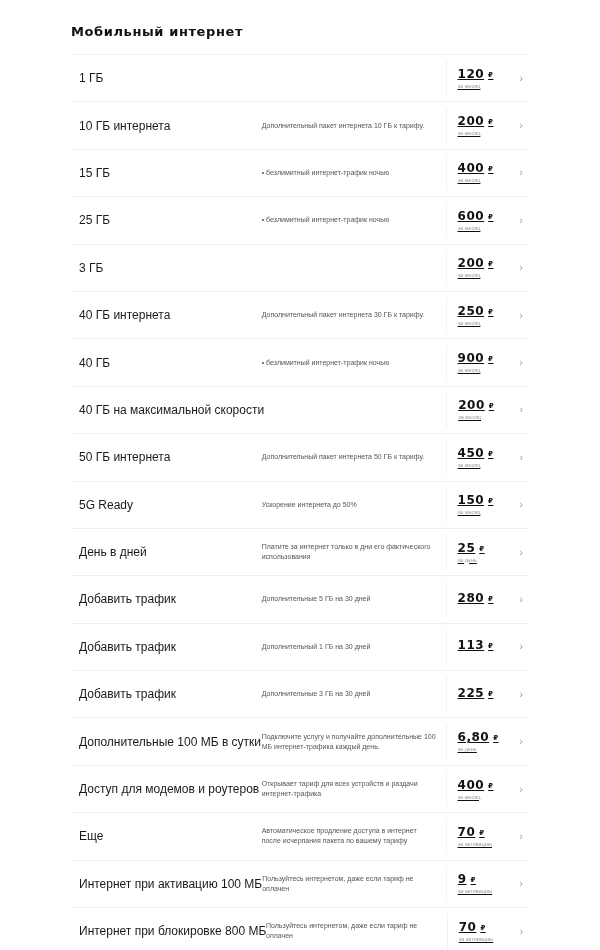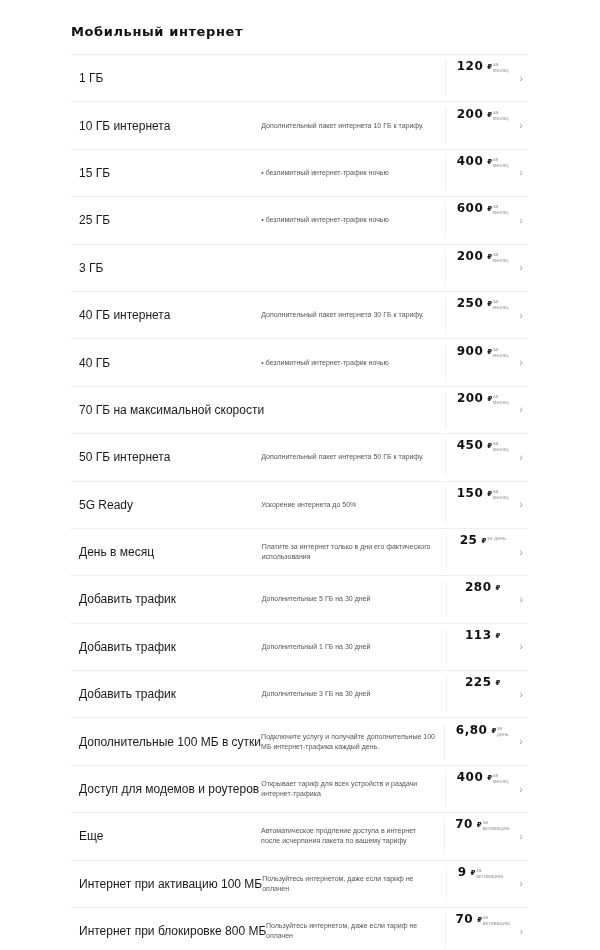--- a/index.html
+++ b/index.html
@@ -3,21 +3,21 @@
 <meta charset="utf-8">
 <style>
   html, body { margin: 0; padding: 0; background: #ffffff; }
   body { width: 600px; height: 950px; overflow: hidden; font-family: "Liberation Sans", sans-serif; color: #111; }
   .page { position: relative; padding: 0 72px 0 71px; }
   .title { margin: 0; padding-top: 24px; height: 30px; font-family: "DejaVu Sans", sans-serif; font-weight: 700; font-size: 13px; letter-spacing: 0.6px; color: #111; line-height: 16px; }
   .list { border-top: 1px solid #f0f0f0; }
   .row { display: flex; align-items: center; height: 46.4px; border-bottom: 1px solid #efefef; cursor: pointer; }
   .name { width: 187px; padding-left: 8px; font-weight: 400; font-size: 12px; color: #1a1a1a; white-space: nowrap; }
   .desc { width: 180px; font-size: 7px; line-height: 10px; color: #555; padding-right: 8px; }
-  .price { width: 52px; height: 36px; border-left: 1px solid #f2f2f2; padding-left: 11px; display: flex; flex-direction: row; justify-content: center; }
+  .price { width: 52px; height: 36px; border-left: 1px solid #f2f2f2; padding-left: 11px; display: flex; flex-direction: column; justify-content: center; text-decoration: underline; }
   .amount { font-family: "DejaVu Sans", sans-serif; font-weight: 700; font-size: 12px; color: #111; letter-spacing: 0.5px; line-height: 13px; }
   .rub { font-size: 7px; margin-left: 4px; vertical-align: 1px; }
   .period { font-size: 5.5px; color: #9a9a9a; margin-top: 1px; }
   .chev { width: 14px; text-align: center; color: #999; font-size: 10px; margin-left: 6px; }
 </style>
 </head>
 <body>
 
 <div class="page">
   <h1 class="title">Мобильный интернет</h1>
@@ -86,21 +86,21 @@
     <div class="name">40 ГБ</div>
     <div class="desc">• безлимитный интернет-трафик ночью</div>
     <div class="price">
       <div class="amount"><span class="num">900</span><span class="rub">₽</span></div>
       <div class="period">за месяц</div>
     </div>
     <div class="chev">›</div>
   </div>
 
   <div class="row">
-    <div class="name">70 ГБ на максимальной скорости</div>
+    <div class="name">40 ГБ на максимальной скорости</div>
     <div class="desc"></div>
     <div class="price">
       <div class="amount"><span class="num">200</span><span class="rub">₽</span></div>
       <div class="period">за месяц</div>
     </div>
     <div class="chev">›</div>
   </div>
 
   <div class="row">
     <div class="name">50 ГБ интернета</div>
@@ -116,21 +116,21 @@
     <div class="name">5G Ready</div>
     <div class="desc">Ускорение интернета до 50%</div>
     <div class="price">
       <div class="amount"><span class="num">150</span><span class="rub">₽</span></div>
       <div class="period">за месяц</div>
     </div>
     <div class="chev">›</div>
   </div>
 
   <div class="row">
-    <div class="name">День в месяц</div>
+    <div class="name">День в дней</div>
     <div class="desc">Платите за интернет только в дни его фактического использования</div>
     <div class="price">
       <div class="amount"><span class="num">25</span><span class="rub">₽</span></div>
       <div class="period">за день</div>
     </div>
     <div class="chev">›</div>
   </div>
 
   <div class="row">
     <div class="name">Добавить трафик</div>

